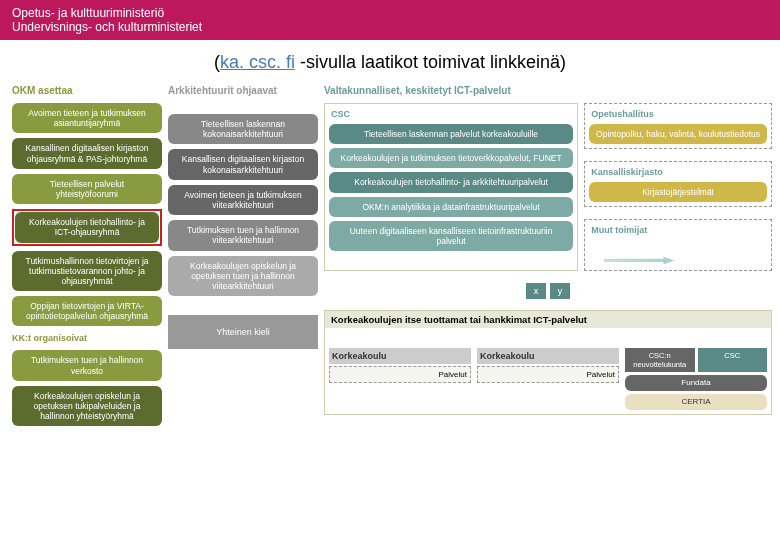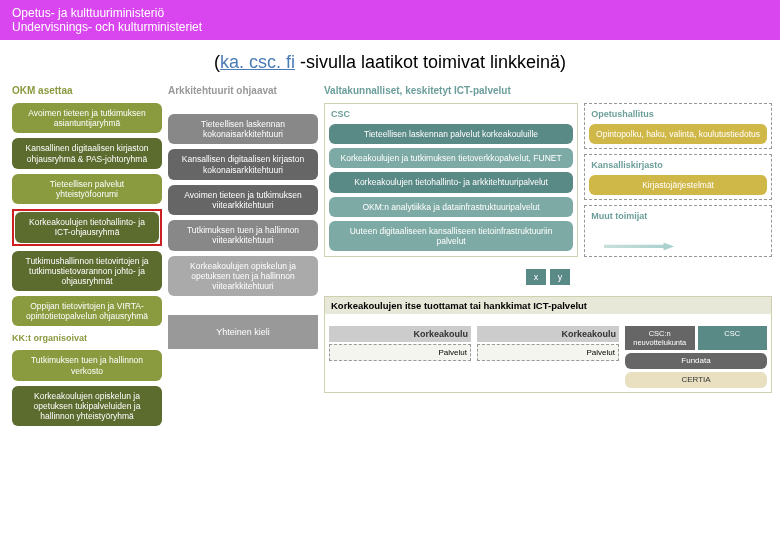--- a/index.html
+++ b/index.html
@@ -1,17 +1,17 @@
 <!DOCTYPE html>
 <html><head>
 <meta charset="utf-8">
 <style>
 *{box-sizing:border-box;margin:0;padding:0;font-family:Arial,sans-serif}
 body{width:780px;height:540px;background:#fff;overflow:hidden}
-.header{background:#d946ef;color:#fff;padding:6px 12px;font-size:12px}
+.header{background:#be185d;color:#fff;padding:6px 12px;font-size:12px}
 .header-line{display:block}
 .title-area{padding:12px 24px 6px;text-align:center}
 .main-title{font-size:19px;font-weight:400;color:#000}
 .subtitle{font-size:18px;color:#000}
 .subtitle a{color:#4a7bb5;}
 .diagram{display:flex;padding:4px 8px 4px 12px;gap:6px;font-size:8.5px}
 .col{display:flex;flex-direction:column;gap:5px}
 .col1{width:150px}
 .col2{width:150px}
 .col3{flex:1}
@@ -25,30 +25,30 @@
 .bx-gray{background:#888}
 .bx-dgray{background:#666}
 .bx-lgray{background:#aaa}
 .bx-teal{background:#5a8a86}
 .bx-lteal{background:#7eaaa6}
 .bx-yellow{background:#d0b848}
 .red-outline{border:2px solid #cc2020;padding:1px}
 .sect-label{font-size:9px;font-weight:700;padding:2px 0}
 .right-top{display:flex;gap:6px}
 .right-top-left{flex:1.3;border:1px solid #d0d0b0;padding:4px;display:flex;flex-direction:column;gap:4px}
-.right-top-right{flex:1;display:flex;flex-direction:column;gap:5px}
+.right-top-right{flex:1;display:flex;flex-direction:column;gap:12px}
 .dashbox{border:1px dashed #999;padding:4px;display:flex;flex-direction:column;gap:4px}
 .mini-head{font-size:9px;font-weight:700;padding:1px 2px}
 .xy-row{display:flex;gap:4px;justify-content:center;margin:2px 0}
 .xy{background:#5a8a86;color:#fff;width:20px;height:16px;text-align:center;font-size:9px;line-height:16px}
 .right-bottom{border:1px solid #d0d0b0;padding:4px;margin-top:4px}
-.rb-head{font-size:9.5px;font-weight:700;background:#e8e8d8;padding:3px 6px;margin:-4px -4px 12px -4px}
+.rb-head{font-size:9.5px;font-weight:700;background:#e8e8d8;padding:3px 6px;margin:-4px -4px 20px -4px}
 .rb-row{display:flex;gap:6px}
 .korkea{flex:1}
-.korkea-head{background:#ccc;color:#333;padding:3px;text-align:right;font-size:9px;font-weight:700}
+.korkea-head{background:#ccc;color:#333;padding:3px;text-align:left;font-size:9px;font-weight:700}
 .korkea-body{border:1px dashed #999;padding:3px;margin-top:2px;text-align:right;font-size:8px;background:#f5f5f0}
 .csc-col{flex:1;display:flex;flex-direction:column;gap:3px}
 .csc-top{display:flex;gap:3px}
 .csc-split{flex:1;font-size:7.5px;padding:3px;text-align:center;color:#fff}
 .yk{background:#999;color:#fff;text-align:center;padding:12px;font-size:9px;margin-top:14px}
 .arrow{position:relative;height:0}
 .arrow::after{content:"";position:absolute;left:280px;top:-20px;width:70px;height:8px;background:linear-gradient(90deg,#c8e0dc,#a8d0cc);clip-path:polygon(0 30%,85% 30%,85% 0,100% 50%,85% 100%,85% 70%,0 70%)}
 </style>
 </head>
 <body>

